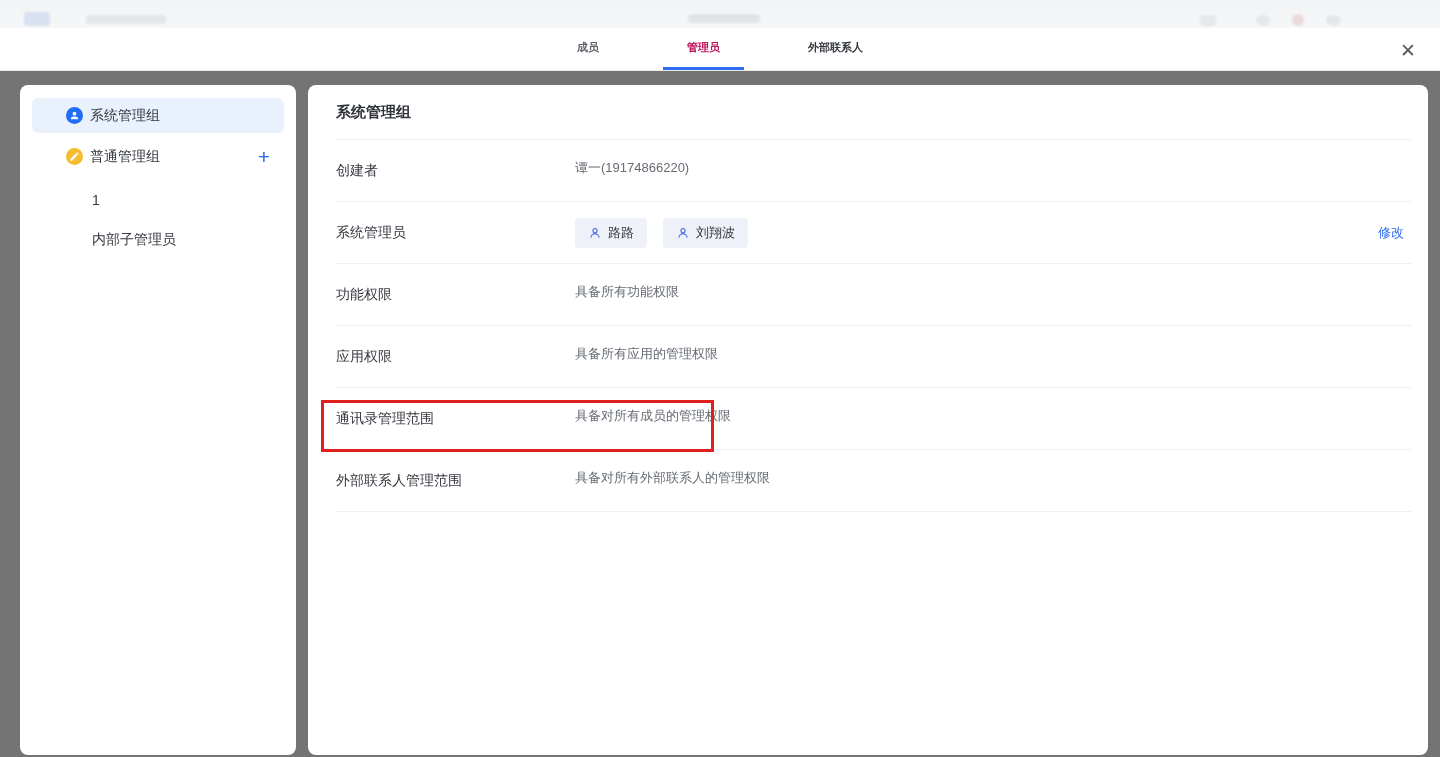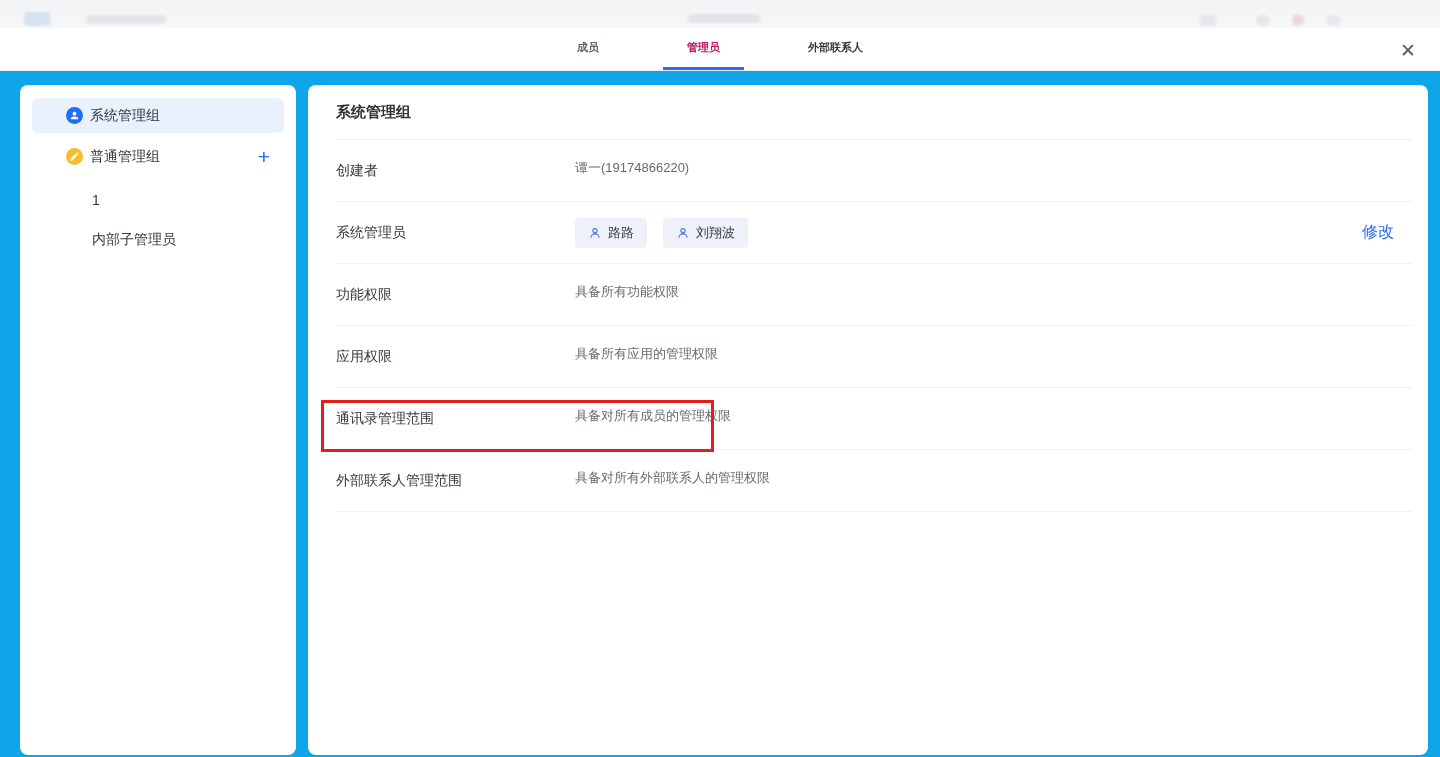--- a/index.html
+++ b/index.html
@@ -32,21 +32,21 @@
   .tabs { display:flex; align-items:stretch; gap:40px; }
   .tab { display:flex; align-items:center; justify-content:center;
     padding:0 24px; font-size:11px; color:#60646b; cursor:pointer;
     border-bottom:3px solid transparent;font-weight:bold; }
   .tab.alt { color:#35393f; }
   .tab.active { color:#be185d; border-bottom-color:#2b6cf0; }
   .close-btn { position:absolute; right:18px; top:8px; width:28px; height:28px;
     display:flex; align-items:center; justify-content:center;
     font-size:19px; color:#595d63; cursor:pointer; }
 
-  .modal-body { flex:1; background:#0ea5e9; display:flex;
+  .modal-body { flex:1; background:#737373; display:flex;
     padding:14px 12px 2px 20px; gap:12px; overflow:hidden; }
 
   
   .sidebar { width:276px; background:#fff; border-radius:8px;
     padding:13px 12px; flex-shrink:0; }
   .side-item { height:35px; margin-bottom:6px; display:flex; align-items:center;
     padding-left:34px; border-radius:6px; font-size:14px; color:#35393f; cursor:pointer; }
   .side-item.selected { background:#e9f1fd; }
   .side-item .grp-icon { width:17px; height:17px; margin-right:7px; flex-shrink:0;
     border-radius:50%; display:flex; align-items:center; justify-content:center; }
@@ -67,21 +67,21 @@
   .row { height:62px; display:flex; align-items:center;
     border-bottom:1px solid #f0f1f3; position:relative; }
   .row:last-child { border-bottom:none; }
   .row-label { width:239px; flex-shrink:0; font-size:14px; color:#35393f; }
   .row-value { font-size:13px; color:#666b73; transform:translateY(-3px); }
   .chips { display:flex; gap:16px; align-items:center; }
   .chip { height:30px; display:flex; align-items:center; gap:6px;
     background:#eef1f7; border-radius:4px; padding:0 13px;
     font-size:13px; color:#35393f; cursor:pointer; }
   .chip svg { width:14px; height:14px; stroke:#5576e8; fill:none; stroke-width:2; }
-  .row-action { margin-left:auto; margin-right:18px; font-size:16px;
+  .row-action { margin-left:auto; margin-right:8px; font-size:13px;
     color:#2b6cf0; cursor:pointer; }
 
   
   .highlight-box { position:absolute; left:13px; top:315px;
     width:393px; height:52px; border:3px solid #e01f1f;
     pointer-events:none; z-index:5; }
 </style>
 </head>
 <body>
 

